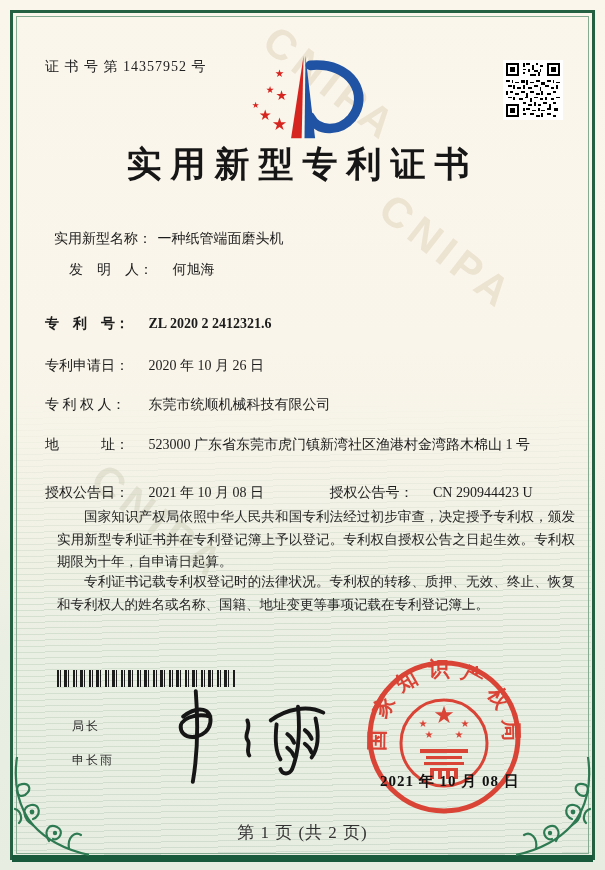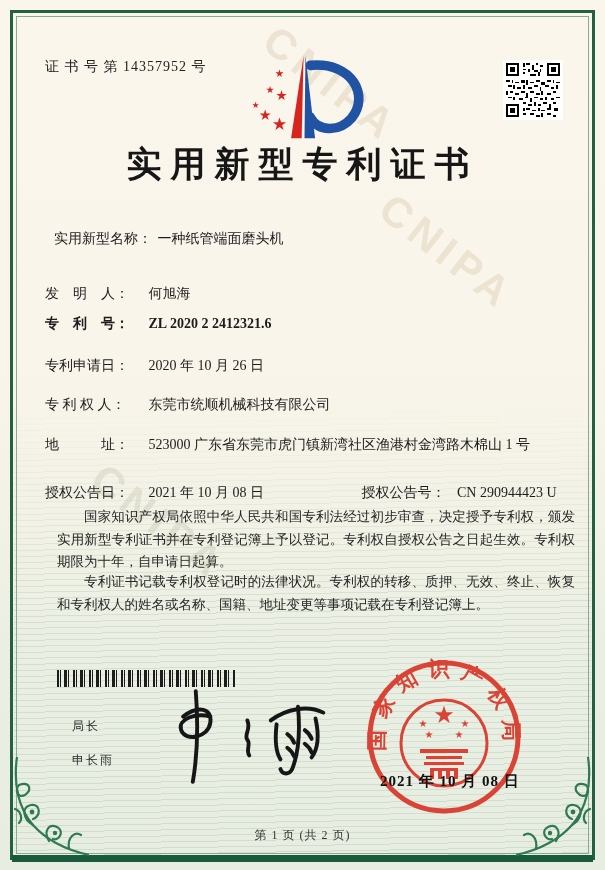--- a/index.html
+++ b/index.html
@@ -25,39 +25,39 @@
   .cert-no{position:absolute;left:45px;top:58px;font-size:14px;letter-spacing:1px;color:#222;}
   .logo{position:absolute;left:232px;top:50px;width:170px;height:96px;}
   .qr{position:absolute;left:503px;top:60px;width:60px;height:60px;background:#fff;padding:3px;box-sizing:border-box;}
   .title{
     position:absolute;left:0;right:0;top:141px;margin:0;text-align:center;
     font-size:35px;font-weight:700;letter-spacing:9px;color:#161616;
   }
   .field-row{position:absolute;left:45px;font-size:14px;line-height:22px;color:#1c1c1c;white-space:nowrap;}
   .flabel{display:inline-block;width:100px;vertical-align:top;}
   .fvalue{display:inline-block;max-width:408px;vertical-align:top;white-space:normal;}
-  .grant-second{margin-left:86px;text-align:center;}
+  .grant-second{margin-left:62px;}
   .body-text{
     position:absolute;left:57px;width:518px;font-size:13.5px;line-height:22.5px;
     text-align:justify;color:#262626;margin:0;text-indent:2em;
   }
   .barcode{
     position:absolute;left:57px;top:670px;width:178px;height:17px;
     background:repeating-linear-gradient(90deg,
       #1c1c1c 0 2px,transparent 2px 3px,
       #1c1c1c 3px 4px,transparent 4px 7px,
       #1c1c1c 7px 10px,transparent 10px 11px,
       #1c1c1c 11px 12px,transparent 12px 16px);
   }
   .signer{position:absolute;left:72px;font-family:Liberation Sans, sans-serif;
     font-size:12px;color:#2a2a2a;letter-spacing:2px;}
   .signature{position:absolute;left:150px;top:686px;width:185px;height:100px;}
   .seal{position:absolute;left:364px;top:657px;width:160px;height:160px;opacity:.93;}
   .seal-date{position:absolute;left:380px;top:772px;font-size:15px;font-weight:600;color:#111;letter-spacing:1px;white-space:nowrap;}
-  .footer{position:absolute;left:0;right:0;bottom:26px;text-align:center;font-size:12px;color:#333;letter-spacing:1px;}
+  .footer{position:absolute;left:0;right:0;bottom:26px;text-align:center;font-size:17px;color:#333;letter-spacing:1px;}
   .flourish{position:absolute;bottom:13px;width:80px;height:100px;}
   .flourish.left{left:9px;}
   .flourish.right{right:9px;transform:scaleX(-1);}
 </style>
 </head>
 <body>
 
 <div class="page">
 
   <div class="waves"></div>
@@ -96,21 +96,21 @@
       <rect x="2" y="24" width="3" height="3" fill="#000"></rect>
     <path fill="#000" d="M9 0h1v2H9zM11 0h2v1h-2zM14 1h1v3h-1zM16 0h1v1h-1zM18 1h2v1h-2zM9 3h2v1H9zM12 3h1v2h-1zM15 4h2v1h-2zM18 3h1v2h-1zM9 5h1v1H9zM13 6h3v1h-3zM17 5h1v2h-1zM0 9h2v1H0zM3 9h1v2H3zM5 10h2v1H5zM8 9h2v2H8zM11 9h1v3h-1zM13 10h2v1h-2zM16 9h2v1h-2zM19 10h2v2h-2zM22 9h2v1h-2zM25 9h1v2h-1zM27 10h2v1h-2zM1 12h2v1H1zM4 12h1v2H4zM6 13h2v1H6zM9 12h1v2H9zM12 13h2v1h-2zM15 12h2v1h-2zM18 13h1v2h-1zM21 12h2v1h-2zM24 13h2v1h-2zM27 12h1v2h-1zM0 15h1v2H0zM2 15h2v1H2zM5 16h2v1H5zM8 15h2v1H8zM11 16h1v2h-1zM13 15h2v1h-2zM16 16h2v1h-2zM19 15h1v2h-1zM22 16h2v1h-2zM25 15h2v1h-2zM1 18h2v1H1zM4 18h1v2H4zM7 19h2v1H7zM10 18h2v1h-2zM13 19h1v2h-1zM15 18h2v1h-2zM18 19h2v1h-2zM21 18h1v2h-1zM24 19h2v1h-2zM27 18h2v1h-2zM9 21h2v1H9zM12 22h2v1h-2zM15 21h1v2h-1zM17 22h2v1h-2zM20 21h2v1h-2zM23 22h1v2h-1zM25 21h2v1h-2zM9 24h1v2H9zM11 24h2v1h-2zM14 25h2v1h-2zM17 24h1v2h-1zM19 25h2v1h-2zM22 24h2v1h-2zM26 24h2v2h-2zM9 27h2v1H9zM13 27h2v1h-2zM16 28h2v1h-2zM19 27h1v2h-1zM22 27h2v1h-2zM25 28h2v1h-2z"></path>
   </svg>
 
   <h1 class="title">实用新型专利证书</h1>
 
   <div class="field-row" style="top:228px;margin-left:9px;">
     <span class="flabel">实用新型名称：</span>
     <span class="fvalue">一种纸管端面磨头机</span>
   </div>
-  <div class="field-row" style="top:283px;">
+  <div class="field-row" style="top:259px;margin-left:24px;">
     <span class="flabel">发　明　人：</span>
     <span class="fvalue">何旭海</span>
   </div>
   <div class="field-row" style="top:313px;font-weight:bold;">
     <span class="flabel">专　利　号：</span>
     <span class="fvalue">ZL 2020 2 2412321.6</span>
   </div>
   <div class="field-row" style="top:355px;">
     <span class="flabel">专利申请日：</span>
     <span class="fvalue">2020 年 10 月 26 日</span>

